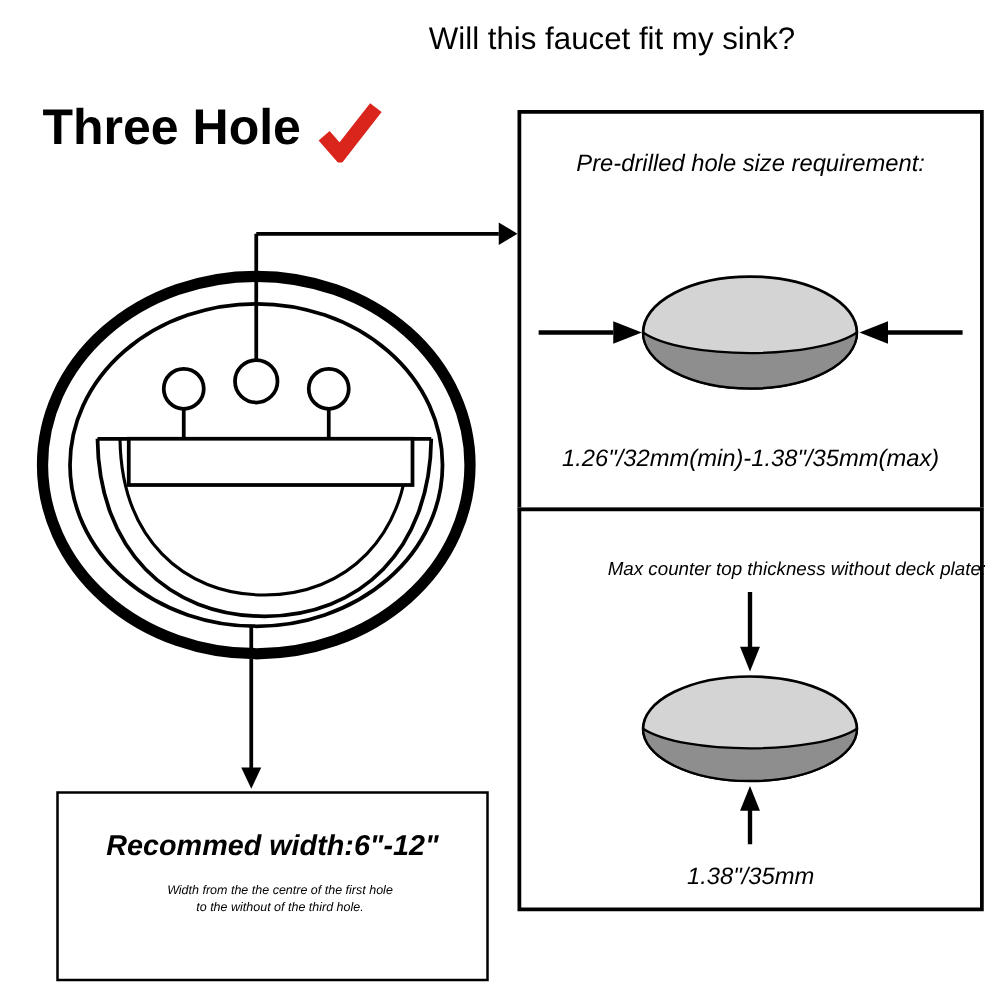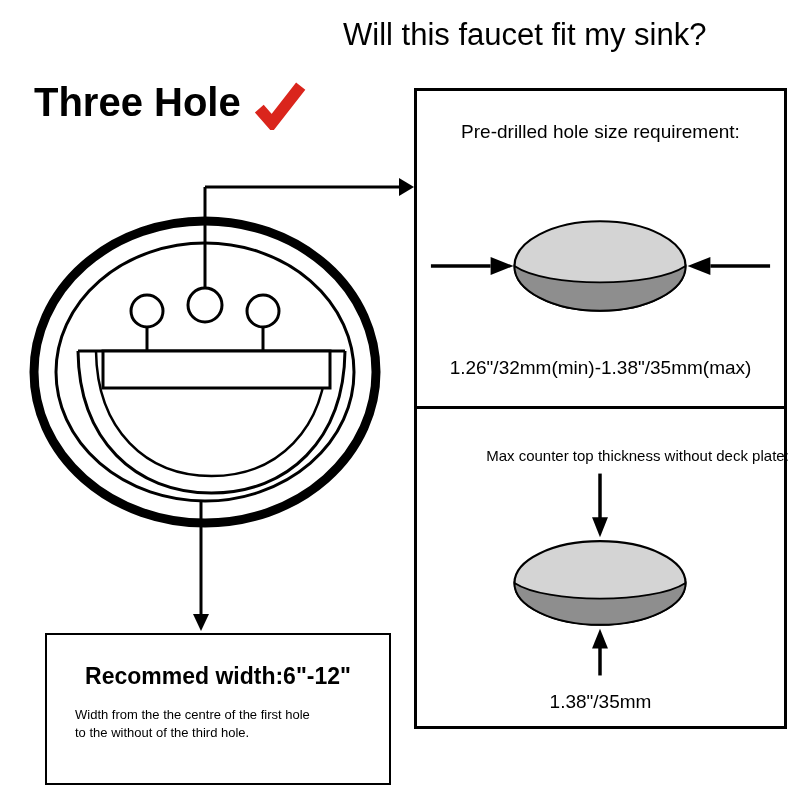--- a/index.html
+++ b/index.html
@@ -1,38 +1,38 @@
 <!DOCTYPE html>
 <html><head>
 <meta charset="utf-8">
 <style>
   html,body{margin:0;padding:0;background:#fff;}
   .stage{
     position:relative;width:800px;height:800px;background:#fff;overflow:hidden;
     font-family:"Liberation Sans",sans-serif;color:#000;
   }
-  .main-title{position:absolute;left:343px;top:17px;font-size:31px;font-weight:500;white-space:nowrap;}
+  .main-title{position:absolute;left:343px;top:17px;font-size:25px;font-weight:500;white-space:nowrap;}
   .three-hole{position:absolute;left:34px;top:74px;display:flex;align-items:center;gap:12px;}
   .three-hole-label{font-size:40px;font-weight:700;white-space:nowrap;}
   .check-svg{width:54px;height:50px;margin-top:6px;}
   .overlay-svg{position:absolute;left:0;top:0;width:800px;height:800px;}
-  .panel{position:absolute;box-sizing:border-box;background:#fff;border:3px solid #000;}
+  .panel{position:absolute;box-sizing:border-box;background:#fff;border:3px solid #000;font-style:italic;}
   .panel-hole{left:414px;top:88px;width:373px;height:321px;}
   .panel-thick{left:414px;top:406px;width:373px;height:323px;}
   .panel-width{left:45px;top:633px;width:346px;height:152px;border-width:2px;}
   .panel .heading{position:absolute;left:0;width:100%;text-align:center;}
   .panel-hole .heading{top:30px;font-size:19px;}
   .panel-thick .heading{top:38px;font-size:15px;padding-left:37px;}
   .panel .dimension{position:absolute;left:0;width:100%;text-align:center;font-size:19px;}
   .panel-hole .dimension{top:266px;}
   .panel-thick .dimension{top:282px;}
   .hole-graphic{position:absolute;left:0;top:95px;width:100%;height:160px;}
   .thick-graphic{position:absolute;left:0;top:62px;width:100%;height:215px;}
   .width-heading{margin:28px 6px 10px;text-align:center;font-size:23px;font-weight:700;white-space:nowrap;}
-  .width-note{margin:16px;padding-left:12px;font-size:13px;line-height:1.42;}
+  .width-note{margin:16px;padding-left:12px;font-size:10px;line-height:1.42;text-align:center;}
 </style>
 </head>
 <body>
 
 <div class="stage">
 
   <div class="main-title">Will this faucet fit my sink?</div>
 
   <div class="three-hole">
     <span class="three-hole-label">Three Hole</span>

